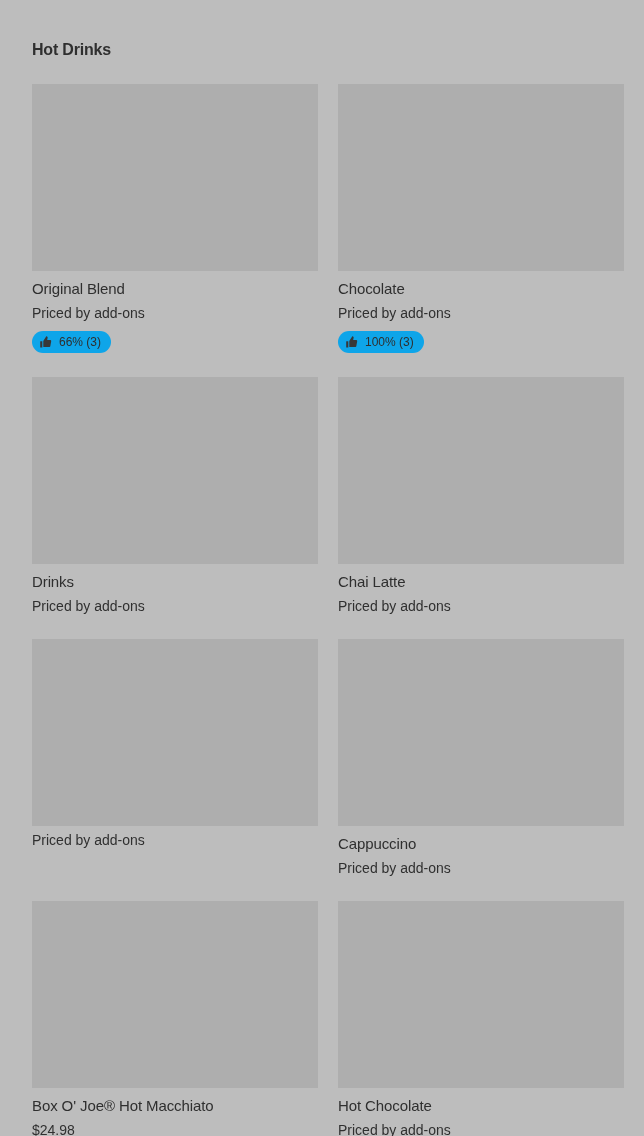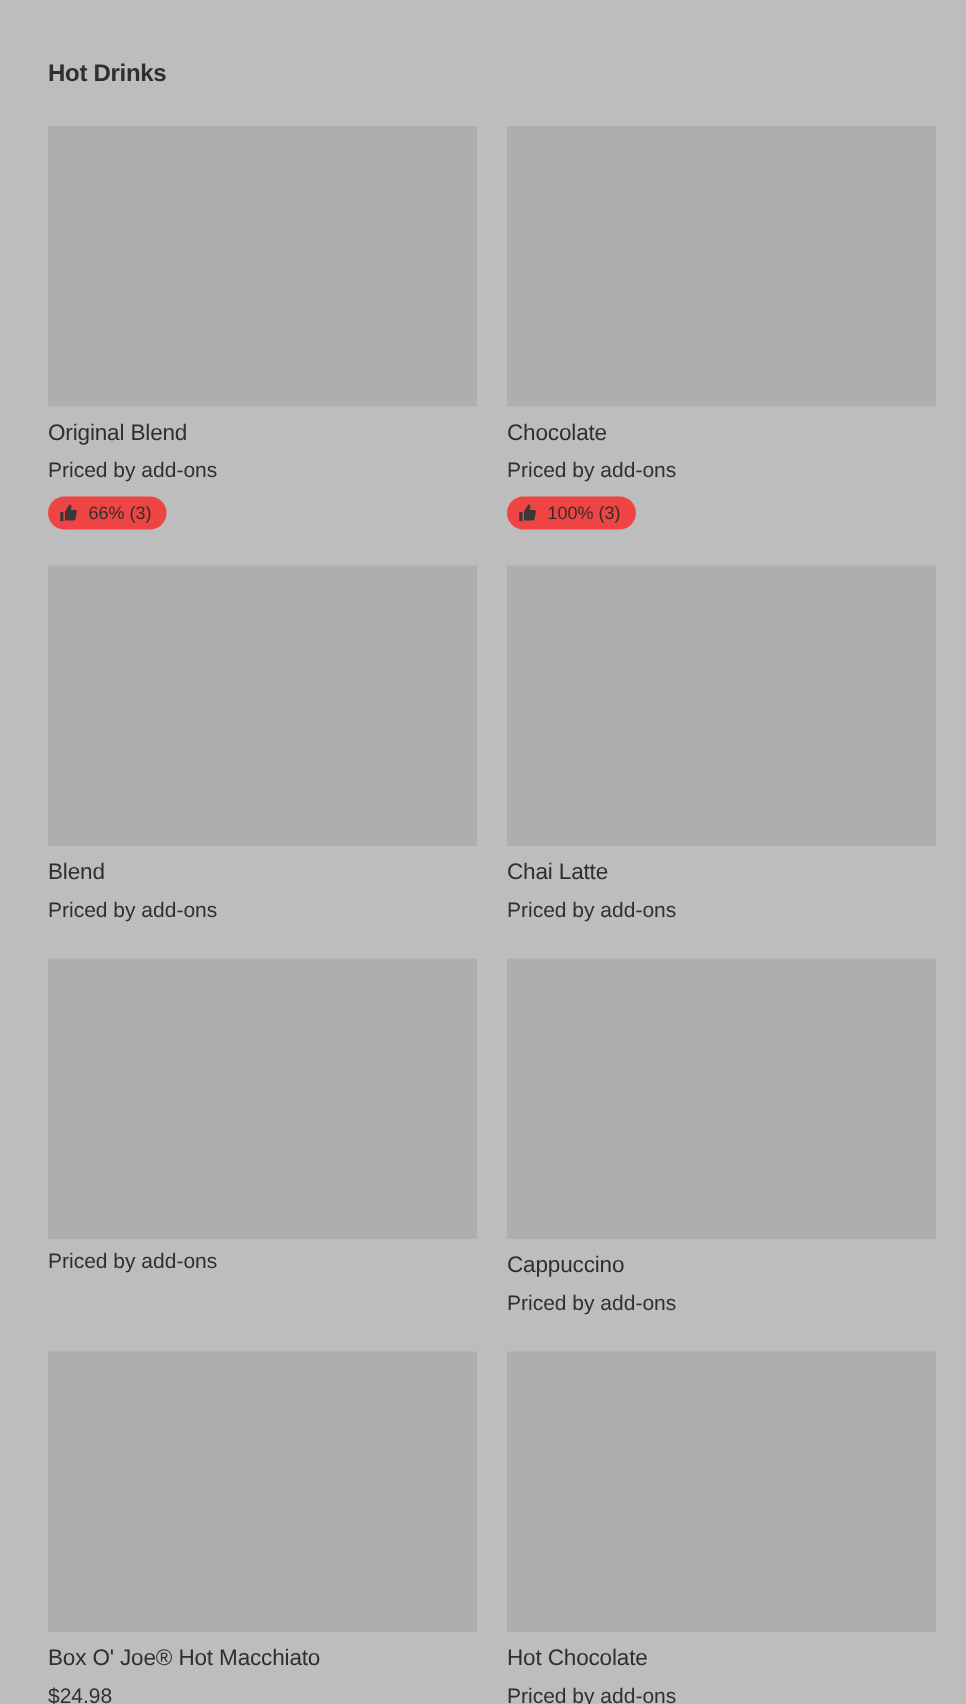--- a/index.html
+++ b/index.html
@@ -64,21 +64,21 @@
     font-weight: normal;
     color: #303030;
   }
   .rating-badge {
     display: inline-flex;
     align-items: center;
     gap: 7px;
     margin-top: 9px;
     padding: 4px 10px 4px 8px;
     border-radius: 11px;
-    background: #ef4444;
+    background: #0ea5e9;
     font-size: 12px;
     line-height: 14px;
     color: #2f2f2f;
   }
   .thumb-up-icon {
     display: inline-block;
     width: 12px;
     height: 12px;
     flex: 0 0 auto;
   }
@@ -111,21 +111,21 @@
       <div class="product-card"><div class="product-thumb"></div><div class="product-name">Chocolate</div><div class="product-price">Priced by add-ons</div><div class="rating-badge">
           <span class="thumb-up-icon">
             <svg viewBox="0 0 24 24">
               <path d="M1 10.5h3.6V23H1a.6.6 0 0 1-.6-.6V11.1a.6.6 0 0 1 .6-.6zm5.6-.4L12.3.9a.8.8 0 0 1 1.2-.2l1.1.9c.6.5.9 1.3.7 2.1l-1 4.4h5.9c1.4 0 2.5 1.2 2.2 2.6l-1.7 9.4c-.2 1.1-1.2 1.9-2.3 1.9H6.6z"></path>
             </svg>
           </span>
           <span class="rating-text">100% (3)</span>
         </div></div>
       <div class="product-card">
         <div class="product-thumb"></div>
-        <div class="product-name">Blend</div>
+        <div class="product-name">Drinks</div>
         <div class="product-price">Priced by add-ons</div>
       </div>
       <div class="product-card">
         <div class="product-thumb"></div>
         <div class="product-name">Chai Latte</div>
         <div class="product-price">Priced by add-ons</div>
       </div>
       <div class="product-card">
         <div class="product-thumb"></div>
         <div class="product-price">Priced by add-ons</div>

